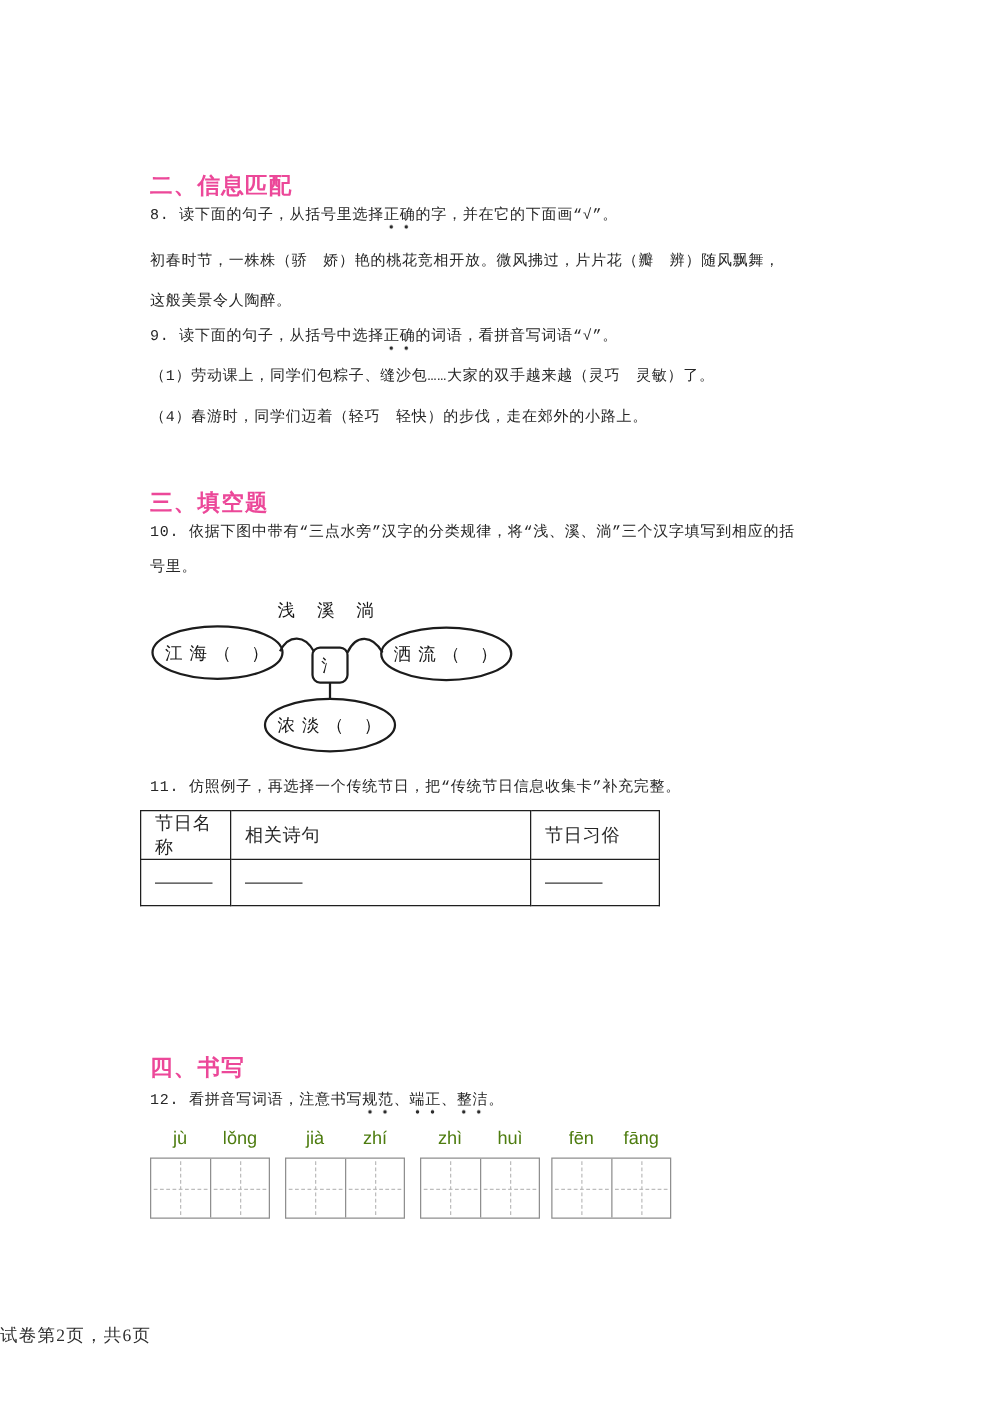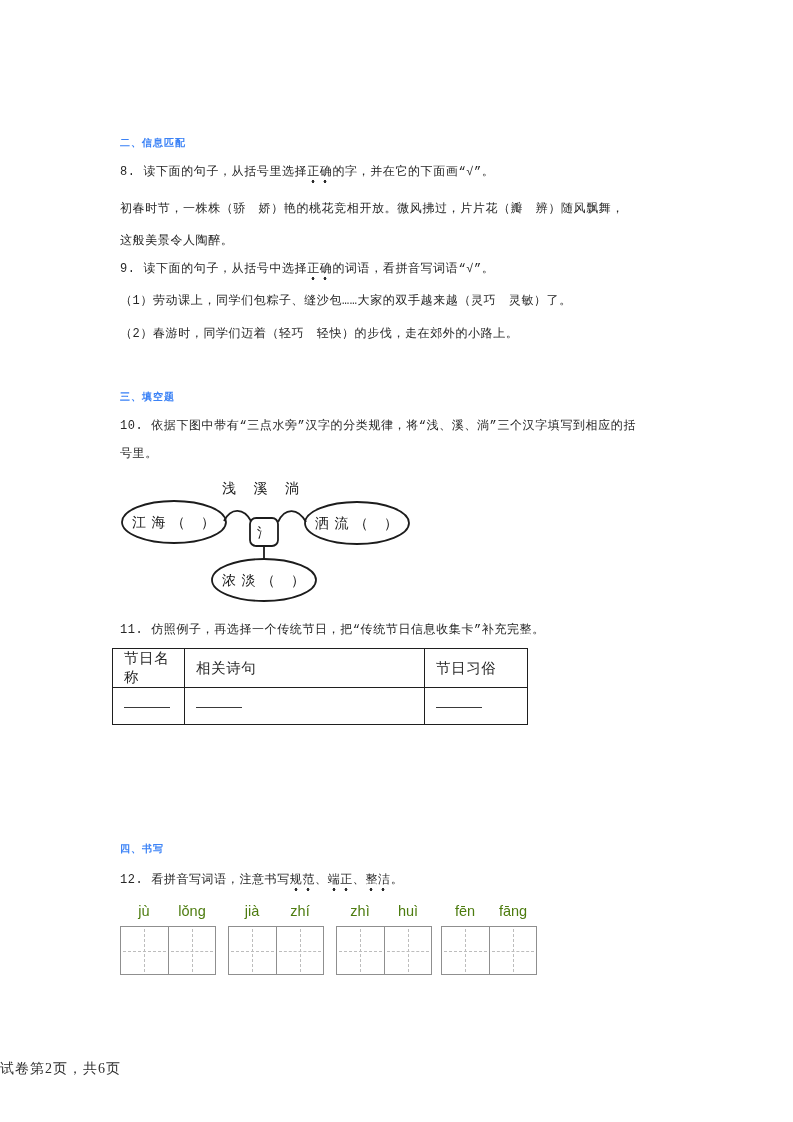--- a/index.html
+++ b/index.html
@@ -7,21 +7,21 @@
     position:relative;
     width:793px;height:1122px;
     background:#ffffff;
     font-family:"Liberation Serif","DejaVu Serif",serif;
     color:#262626;
     overflow:hidden;
   }
   .abs{position:absolute;left:120px;white-space:nowrap;}
   .sec-title{
     font-family:"Liberation Sans","DejaVu Sans",sans-serif;
-    font-weight:700;font-size:10px;color:#3b82f6;letter-spacing:1px;
+    font-weight:700;font-size:18px;color:#ec4899;letter-spacing:1px;
   }
   .line{font-size:12px;line-height:20px;letter-spacing:0.6px;font-family:Liberation Mono, monospace;}
   .emph{
     background-image:radial-gradient(circle,#2b2b2b 1.2px,rgba(0,0,0,0) 1.7px);
     background-size:1em 5px;
     background-position:0 100%;
     background-repeat:repeat-x;
     padding-bottom:5px;
   }
   
@@ -77,21 +77,21 @@
 <div class="page">
 
   <div class="abs sec-title" style="top:136px">二、信息匹配</div>
 
   <div class="abs line" style="top:162px"><span>8. 读下面的句子，从括号里选择</span><span class="emph">正确</span><span>的字，并在它的下面画“√”。</span></div>
   <div class="abs line" style="top:199px">初春时节，一株株（骄　娇）艳的桃花竞相开放。微风拂过，片片花（瓣　辨）随风飘舞，</div>
   <div class="abs line" style="top:231px">这般美景令人陶醉。</div>
 
   <div class="abs line" style="top:259px"><span>9. 读下面的句子，从括号中选择</span><span class="emph">正确</span><span>的词语，看拼音写词语“√”。</span></div>
   <div class="abs line" style="top:291px">（1）劳动课上，同学们包粽子、缝沙包……大家的双手越来越（灵巧　灵敏）了。</div>
-  <div class="abs line" style="top:324px">（2）春游时，同学们迈着（轻巧　轻快）的步伐，走在郊外的小路上。</div>
+  <div class="abs line" style="top:324px">（4）春游时，同学们迈着（轻巧　轻快）的步伐，走在郊外的小路上。</div>
 
   <div class="abs sec-title" style="top:390px">三、填空题</div>
   <div class="abs line" style="top:416px">10. 依据下图中带有“三点水旁”汉字的分类规律，将“浅、溪、淌”三个汉字填写到相应的括</div>
   <div class="abs line" style="top:444px">号里。</div>
 
   <svg class="diagram" width="310" height="132" viewBox="0 0 310 132">
     <text x="152" y="17" text-anchor="middle" style="letter-spacing:7px">浅 溪 淌</text>
     <ellipse class="shape" cx="62" cy="46" rx="52" ry="21"></ellipse>
     <ellipse class="shape" cx="245" cy="47" rx="52" ry="21"></ellipse>
     <ellipse class="shape" cx="152" cy="104" rx="52" ry="21"></ellipse>

